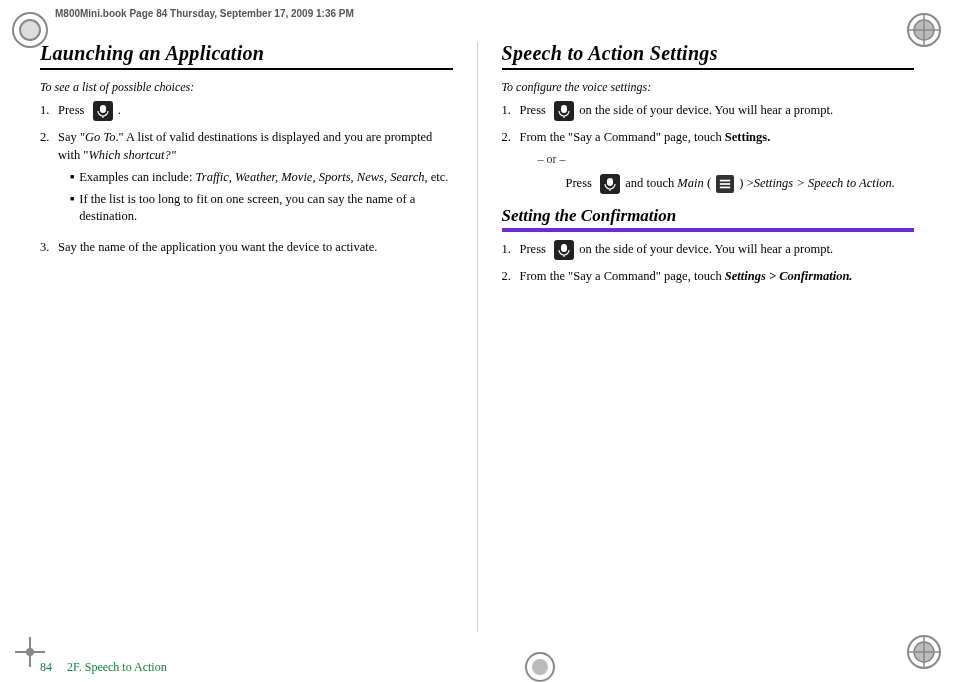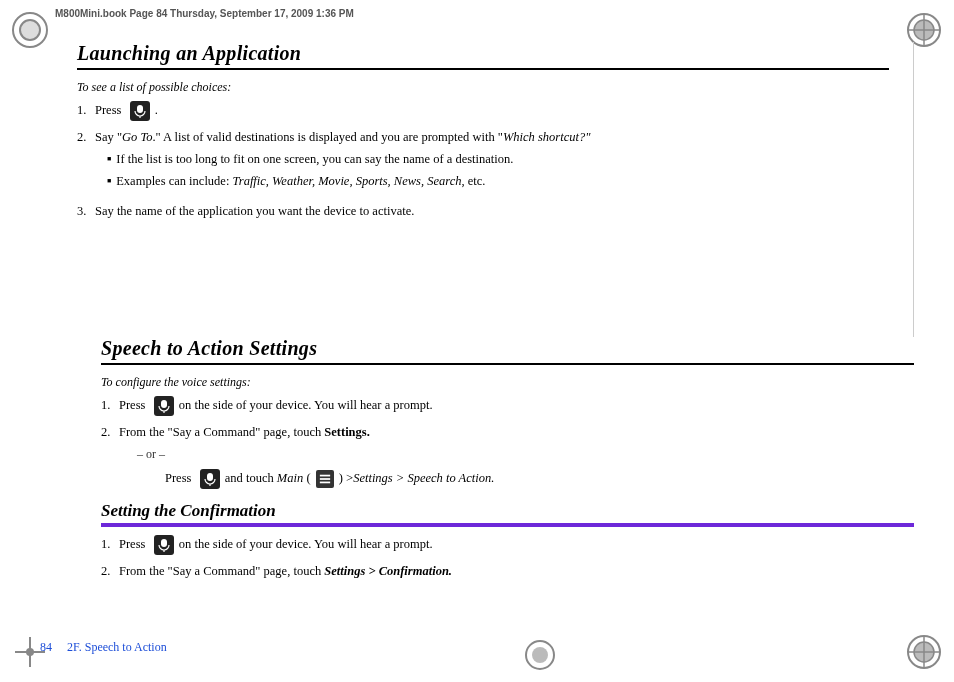--- a/index.html
+++ b/index.html
@@ -85,23 +85,22 @@
     }
 
     
     .page-content {
       position: absolute;
       top: 42px;
       left: 40px;
       right: 40px;
       bottom: 50px;
       display: flex;
-      flex-direction: column;
+      flex-direction: row;
       gap: 0;
-      margin-left: 37px;
     }
 
     
     .left-col {
       flex: 1;
       padding-right: 24px;
       border-right: 1px solid #ccc;
     }
 
     
@@ -221,27 +220,27 @@
       font-weight: bold;
       border-bottom: 4px solid #6d28d9;
       padding-bottom: 2px;
       margin-top: 12px;
       margin-bottom: 8px;
     }
 
     
     .page-footer {
       position: absolute;
-      bottom: 12px;
+      bottom: 0;
       left: 40px;
       right: 40px;
       display: flex;
-      align-items: flex-start;
+      align-items: center;
       font-size: 12px;
-      color: #1d4ed8;
+      color: #15803d;
     }
     .footer-left {
       min-width: 100px;
     }
     .footer-center {
       flex: 1;
       text-align: center;
     }
 
     
@@ -322,25 +321,25 @@
           </span>
           <span>.</span>
         </span>
       </li>
       <li>
         <span class="num">2.</span>
         <span>
           Say "<i><span>Go To</span></i>." A list of valid destinations is displayed and you are prompted with "<i><span>Which shortcut</span>?"</i>
           <ul class="bullet-list">
             <li>
+              <span><span>Examples can include: </span><i><span>Traffic, Weather, Movie, Sports, News, Search</span></i><span>, etc.</span></span>
+            </li>
+            <li>
                 <span>If the list is too long to fit on one screen, you can say the name of a destination.</span>
               </li>
-            <li>
-              <span><span>Examples can include: </span><i><span>Traffic, Weather, Movie, Sports, News, Search</span></i><span>, etc.</span></span>
-            </li>
           </ul>
         </span>
       </li>
       <li>
         <span class="num">3.</span>
         <span>Say the name of the application you want the device to activate.</span>
       </li>
     </ol>
   </div>
 

